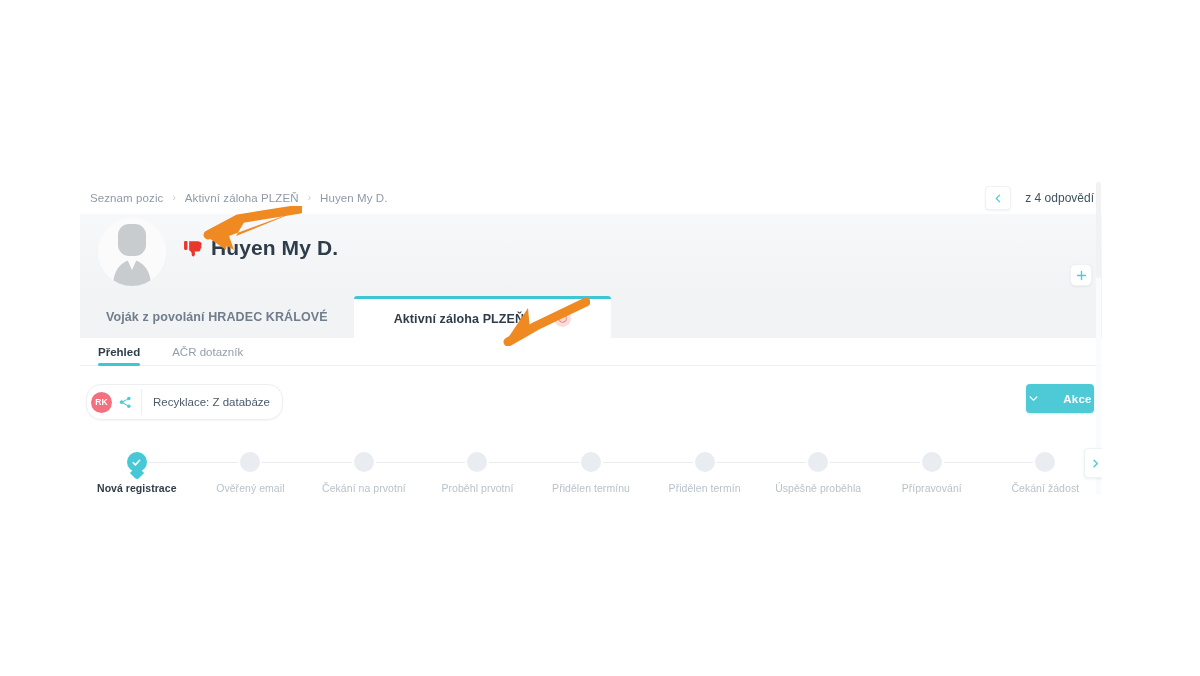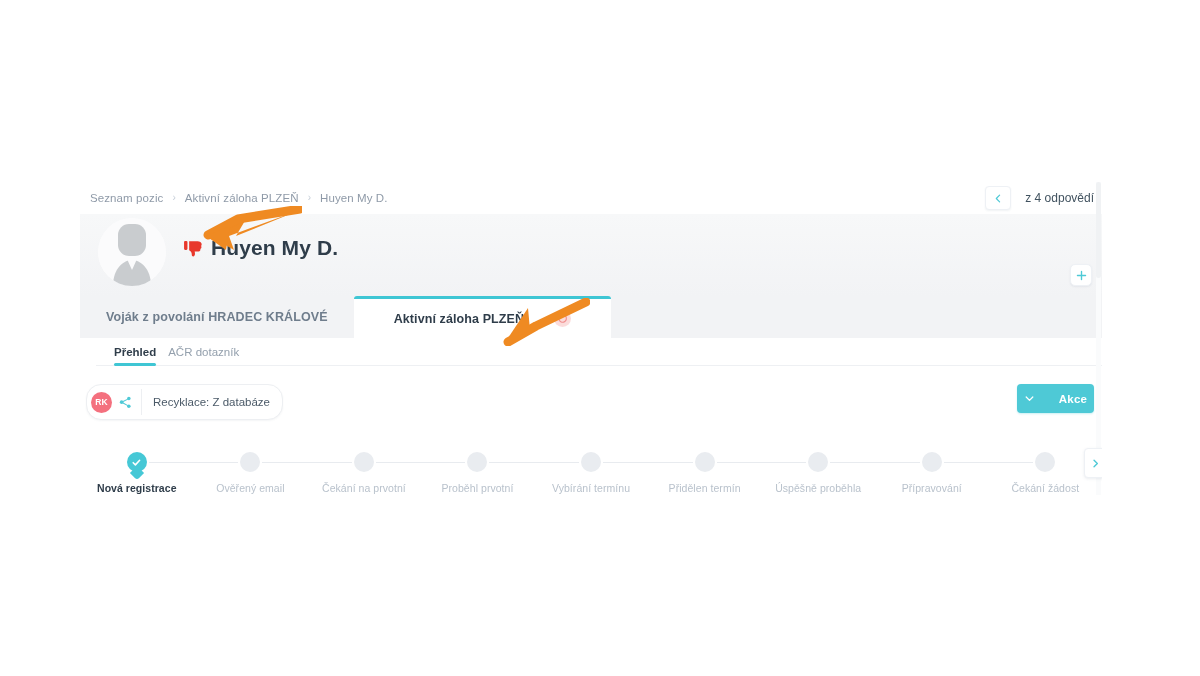--- a/index.html
+++ b/index.html
@@ -161,29 +161,29 @@
     width: 17px; height: 17px;
     border-radius: 50%;
     background: #fbdcdb;
     display: flex; align-items: center; justify-content: center;
     flex: none;
   }
 
   
   .sub-tabs {
     position: absolute;
-    left: 16px; top: 156px;
+    left: 0; top: 156px;
     width: 1022px;
     height: 28px;
     background: #ffffff;
     display: flex;
     align-items: center;
     padding-left: 18px;
     box-sizing: border-box;
-    gap: 12px;
+    gap: 32px;
     border-bottom: 1px solid #eef0f3;
   }
   .sub-tab {
     font-size: 11.5px;
     color: #94a0ad;
     height: 28px;
     display: flex;
     align-items: center;
     position: relative;
     white-space: nowrap;
@@ -237,21 +237,21 @@
     flex: none;
   }
   .chip-text {
     font-size: 11.5px;
     color: #4b5a68;
     white-space: nowrap;
   }
   .akce-btn {
     position: absolute;
     right: 8px; top: 0;
-    width: 77px; height: 29px;
+    width: 68px; height: 29px;
     background: #4ec9d6;
     border-radius: 4px;
     display: flex;
     align-items: center;
     justify-content: center;
     gap: 24px;
     box-shadow: 0 1px 2px rgba(78,201,214,.3);
   }
   .akce-label {
     color: #ffffff;
@@ -478,21 +478,21 @@
             <div class="step-label">Čekání na prvotní</div>
           </div>
           <div class="step">
             <div class="step-line"></div>
             <div class="node"></div>
             <div class="step-label">Proběhl prvotní</div>
           </div>
           <div class="step">
             <div class="step-line"></div>
             <div class="node"></div>
-            <div class="step-label">Vybírání termínu</div>
+            <div class="step-label">Přidělen termínu</div>
           </div>
           <div class="step">
             <div class="step-line"></div>
             <div class="node"></div>
             <div class="step-label">Přidělen termín</div>
           </div>
           <div class="step">
             <div class="step-line"></div>
             <div class="node"></div>
             <div class="step-label">Úspěšně proběhla</div>

